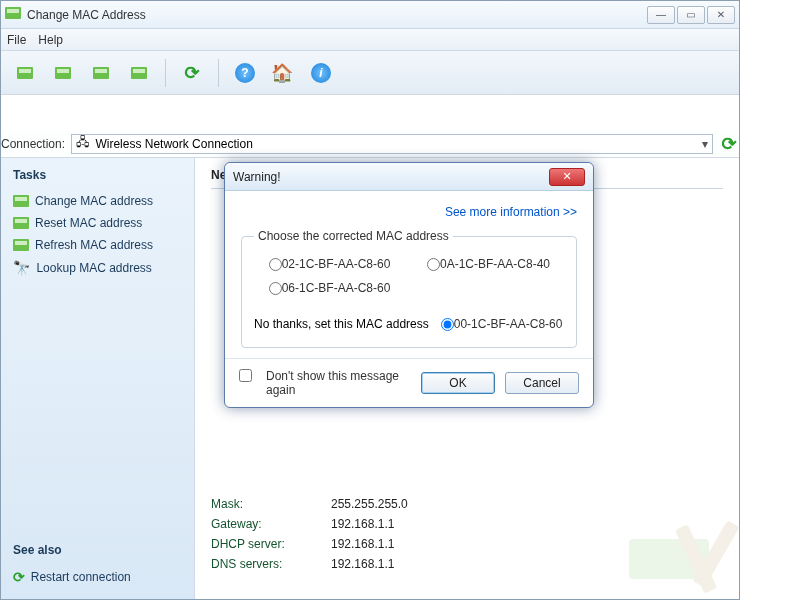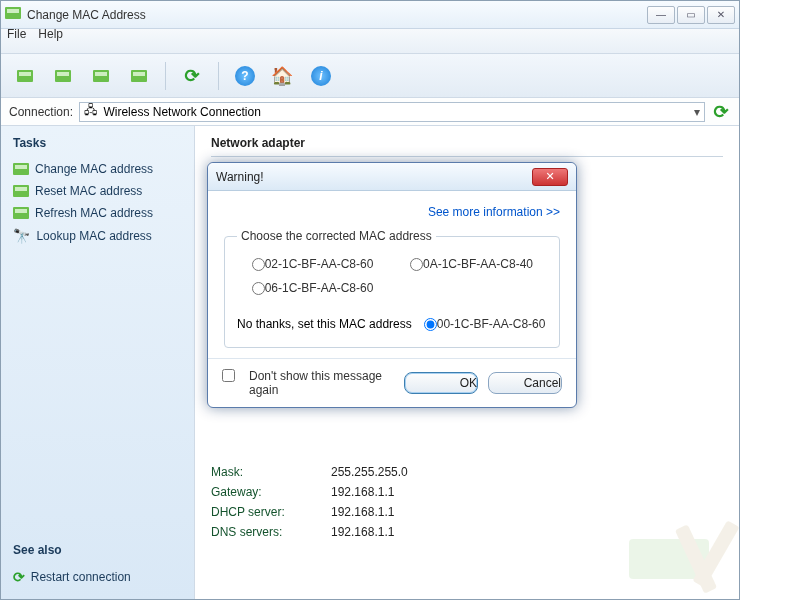--- a/index.html
+++ b/index.html
@@ -6,28 +6,28 @@
 body { background: #fff; width: 800px; height: 600px; overflow: hidden; position: relative; }
 
 .window { width: 740px; height: 600px; border: 1px solid #8b9fb2; background: #fff; display: flex; flex-direction: column; }
 
 .titlebar { height: 28px; background: linear-gradient(#f7fbff,#e6f0f9); border-bottom: 1px solid #c8d6e5; display: flex; align-items: center; padding: 0 4px; }
 .titlebar .icon { width: 16px; height: 16px; margin-right: 6px; }
 .titlebar .title { flex: 1; color: #333; }
 .titlebar .win-btns { display: flex; gap: 2px; }
 .titlebar .win-btn { width: 28px; height: 18px; border: 1px solid #aab8c7; background: linear-gradient(#fdfdfd,#e8eef5); border-radius: 2px; display: flex; align-items: center; justify-content: center; color: #556; font-size: 10px; cursor: pointer; }
 
-.menubar { height: 22px; background: linear-gradient(#f6f9fc,#e9f0f7); border-bottom: 1px solid #cfdae6; display: flex; align-items: flex-end; padding: 12px 6px; gap: 12px; }
+.menubar { height: 22px; background: linear-gradient(#f6f9fc,#e9f0f7); border-bottom: 1px solid #cfdae6; display: flex; align-items: flex-start; padding: 4px 6px; gap: 12px; }
 .menubar span { color: #333; cursor: pointer; }
 
 .toolbar { height: 44px; background: linear-gradient(#f2f7fc,#e3ecf5); border-bottom: 1px solid #cfdae6; display: flex; align-items: center; padding: 0 8px; gap: 6px; }
 .toolbar .tbtn { width: 32px; height: 32px; border: 1px solid transparent; border-radius: 3px; display: flex; align-items: center; justify-content: center; cursor: pointer; }
 .toolbar .sep { width: 1px; height: 28px; background: #c2d0de; margin: 0 4px; }
 
-.connrow { height: 28px; border-bottom: 1px solid #cfdae6; display: flex; align-items: center; padding: 0 8px; gap: 6px; background: #fdfefe; }
+.connrow { height: 28px; border-bottom: 1px solid #cfdae6; display: flex; align-items: center; padding: 0 0; gap: 6px; background: #fdfefe; margin-top: 35px; }
 .connrow .label { color: #333; }
 .connrow .dropdown { flex: 1; height: 20px; border: 1px solid #b0c0d0; background: #fff; display: flex; align-items: center; padding: 0 4px; gap: 6px; }
 .connrow .dropdown .arrow { margin-left: auto; color: #555; }
 .connrow .refresh { width: 20px; height: 20px; cursor: pointer; display:flex; align-items:center; justify-content:center; }
 
 .body { flex: 1; display: flex; }
 .sidebar { width: 194px; background: linear-gradient(#eaf3fb,#d9e8f6); border-right: 1px solid #cfdae6; padding: 10px 8px; display:flex; flex-direction:column; }
 .sidebar h3 { font-size: 12px; font-weight: bold; color: #1a3a5a; margin-bottom: 8px; padding-left: 4px; }
 .sidebar .task { display: flex; align-items: center; gap: 6px; padding: 4px 4px; color: #1a3a5a; cursor: pointer; }
 .sidebar .spacer { flex:1; }
@@ -35,36 +35,36 @@
 .content { flex: 1; padding: 10px 16px; position: relative; }
 .content h3 { font-size: 12px; font-weight: bold; color: #222; margin-bottom: 6px; }
 .content .hr { height:1px; background:#c8d4e0; margin-bottom:8px; }
 .proplist { display: grid; grid-template-columns: 120px 1fr; row-gap: 6px; color: #222; }
 .proplist .k { color:#14532d; }
 .proplist .v { color:#222; }
 
 .watermark { position:absolute; right:0; bottom:0; opacity:0.15; }
 
 
-.dialog { position: absolute; left: 207px; top: 162px; width: 370px; background: #fff; border: 1px solid #5a7bab; box-shadow: 0 0 14px rgba(0,40,90,0.45); border-radius: 6px; }
+.dialog { position: absolute; left: 224px; top: 162px; width: 370px; background: #fff; border: 1px solid #5a7bab; box-shadow: 0 0 14px rgba(0,40,90,0.45); border-radius: 6px; }
 .dialog .dtitle { height: 28px; background: linear-gradient(#f7fbff,#dbe9f6); border-bottom: 1px solid #b8cde0; border-radius: 6px 6px 0 0; display:flex; align-items:center; padding:0 8px; }
 .dialog .dtitle .t { flex:1; color:#222; }
 .dialog .dtitle .close { width: 36px; height: 18px; background: linear-gradient(#e77,#c33); border:1px solid #a22; border-radius:3px; color:#fff; display:flex; align-items:center; justify-content:center; font-size:11px; cursor:pointer; }
 .dialog .dbody { padding: 12px 16px 10px 16px; }
 .dialog .msg { display:flex; gap:10px; margin-bottom:4px; }
 .dialog .msg .txt { color:#222; line-height:1.35; }
 .dialog .link { color:#0055cc; text-align:right; display:block; margin: 2px 0 10px 0; cursor:pointer; }
 .dialog fieldset { border:1px solid #c8d4e0; border-radius:4px; padding:10px 12px 12px 12px; }
 .dialog legend { padding:0 4px; color:#333; }
 .dialog .radiorow { display:flex; align-items:center; gap:0; color:#333; margin:4px 0;justify-content:center; }
 .dialog .radiogrid { display:grid; grid-template-columns:1fr 1fr; gap:2px 8px; }
 .dialog .no-thanks { display:flex; align-items:center; gap:12px; margin-top:14px; }
 .dialog .footer { border-top:1px solid #dde6ef; padding:10px 14px; display:flex; align-items:center; gap:10px; }
 .dialog .footer .chk { display:flex; align-items:flex-start; gap:14px; color:#333; flex:1; }
-.dialog .btn { min-width:74px; height:22px; border:1px solid #8aa5c2; background:linear-gradient(#fdfdfd,#e4ecf4); border-radius:8px; color:#222; cursor:pointer;text-align:right; }
+.dialog .btn { min-width:74px; height:22px; border:1px solid #8aa5c2; background:linear-gradient(#fdfdfd,#e4ecf4); border-radius:3px; color:#222; cursor:pointer; }
 .dialog .btn.primary { border-color:#3c7fb1; box-shadow:0 0 0 1px #a8d0f0 inset; }
 
 .nic-icon { width:16px; height:12px; background:#6bbf4b; border-radius:1px; display:inline-block; position:relative; }
 .nic-icon::after { content:""; position:absolute; left:2px; top:2px; width:12px; height:4px; background:#cdeec0; }
 .ic-green-arrow { color:#2ca02c; font-size:18px; font-weight:bold; }
 .ic-help { width:20px; height:20px; border-radius:50%; background:radial-gradient(#6ec1ff,#1a7ed6); color:#fff; display:flex; align-items:center; justify-content:center; font-weight:bold; }
 .ic-home { font-size:18px; }
 .ic-info { width:20px; height:20px; border-radius:50%; background:radial-gradient(#6ec1ff,#1a7ed6); color:#fff; display:flex; align-items:center; justify-content:center; font-style:italic; font-weight:bold; }
 .binoc { font-size:14px; }
 </style>

